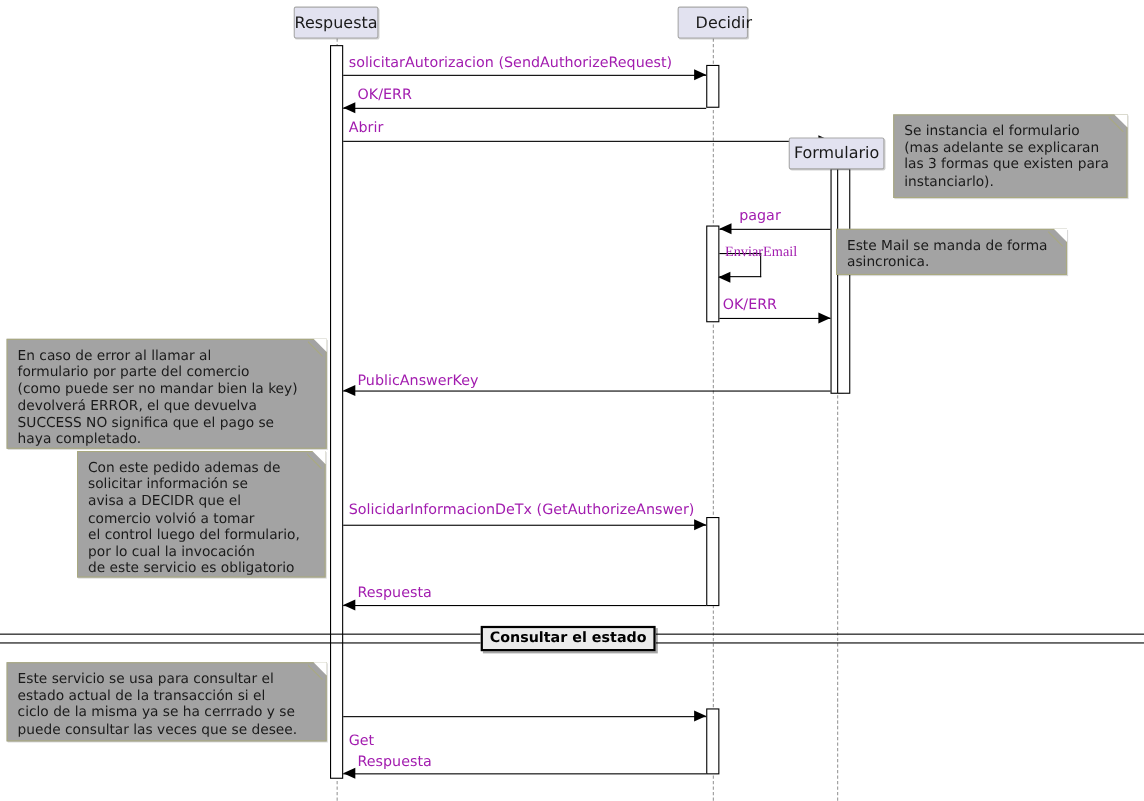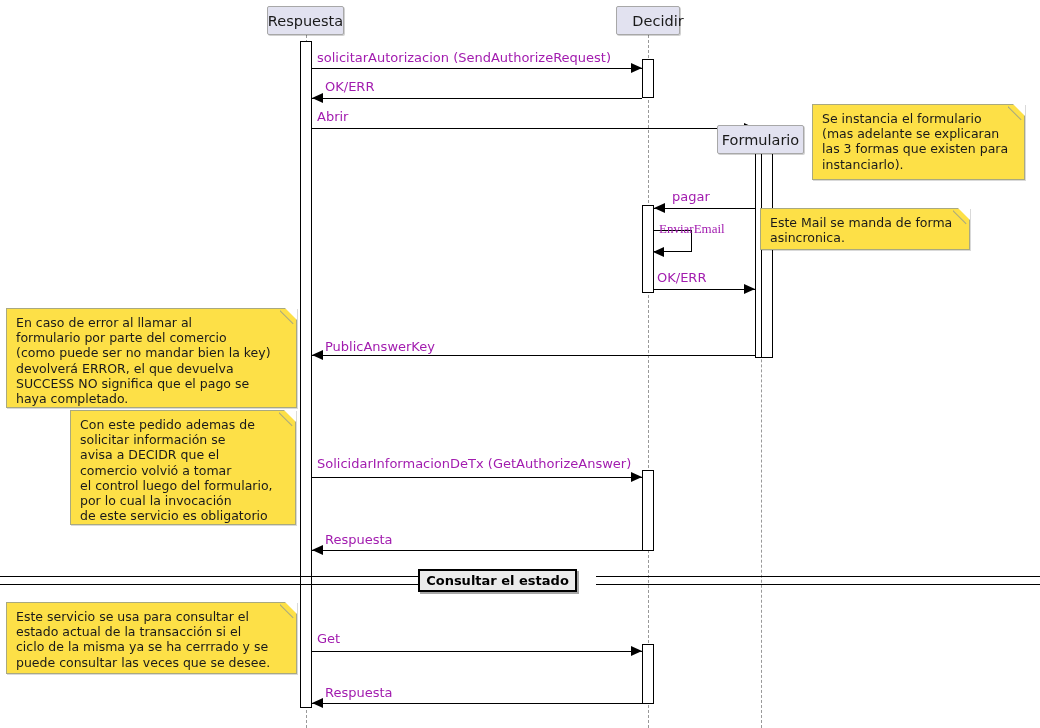--- a/index.html
+++ b/index.html
@@ -78,21 +78,21 @@
   .selfmsg {
     position: absolute;
     border: 1px solid #000000;
     border-left: none;
     box-sizing: border-box;
   }
 
   
   .note {
     position: absolute;
-    background: #fde047;
+    background: #a3a3a3;
     border: 1px solid #a9a980;
     box-sizing: border-box;
     font-size: 12.5px;
     line-height: 15.2px;
     color: #1a1a1a;
     padding: 6px 8px 6px 9px;
     white-space: pre;
     box-shadow: 1px 1px 0 rgba(0,0,0,0.15);
   }
   .note .fold {
@@ -180,29 +180,29 @@
     <div class="arrow-l" style="left: 312px; top: 350px;"></div>
     <div class="msg-label" style="left: 325px; top: 340px;">PublicAnswerKey</div>
     <div class="msg-line" style="left: 312px; top: 477px; width: 330px;"></div>
     <div class="arrow-r" style="left: 631px; top: 472px;"></div>
     <div class="msg-label" style="left: 317px; top: 457px;">SolicidarInformacionDeTx (GetAuthorizeAnswer)</div>
     <div class="msg-line" style="left: 312px; top: 550px; width: 330px;"></div>
     <div class="arrow-l" style="left: 312px; top: 545px;"></div>
     <div class="msg-label" style="left: 325px; top: 533px;">Respuesta</div>
     <div class="msg-line" style="left: 312px; top: 651px; width: 330px;"></div>
     <div class="arrow-r" style="left: 631px; top: 646px;"></div>
-    <div class="msg-label" style="left: 317px; top: 632px;">Get</div>
+    <div class="msg-label" style="left: 317px; top: 667px;">Get</div>
     <div class="msg-line" style="left: 312px; top: 703px; width: 330px;"></div>
     <div class="arrow-l" style="left: 312px; top: 698px;"></div>
     <div class="msg-label" style="left: 325px; top: 686px;">Respuesta</div>
     <div class="divider-line" style="left: 0px; top: 576px; width: 437px;"></div>
     <div class="divider-line" style="left: 0px; top: 584px; width: 437px;"></div>
     <div class="divider-line" style="left: 596px; top: 576px; width: 444px;"></div>
     <div class="divider-line" style="left: 596px; top: 584px; width: 444px;"></div>
-    <div class="divider-box" style="left: 418px; top: 569px; width: 159px; height: 23px;">Consultar el estado</div>
+    <div class="divider-box" style="left: 437px; top: 569px; width: 159px; height: 23px;">Consultar el estado</div>
     <div class="participant" style="left: 267px; top: 6px; width: 77px; height: 29px;">Respuesta</div>
     <div class="participant" style="left: 616px; top: 6px; width: 64px; height: 29px; padding-left: 20px;">Decidir</div>
     <div class="participant" style="left: 717px; top: 125px; width: 87px; height: 29px;">Formulario</div>
     <div class="note" style="left: 812px; top: 104px; width: 213px; height: 76px;"><span>Se instancia el formulario
 (mas adelante se explicaran
 las 3 formas que existen para
 instanciarlo).</span><span class="fold"></span><span class="fold-edge"></span></div>
     <div class="note" style="left: 760px; top: 208px; width: 210px; height: 42px;"><span>Este Mail se manda de forma
 asincronica.</span><span class="fold"></span><span class="fold-edge"></span></div>
     <div class="note" style="left: 6px; top: 296px; width: 291px; height: 100px; margin-top: 12px;"><span>En caso de error al llamar al

